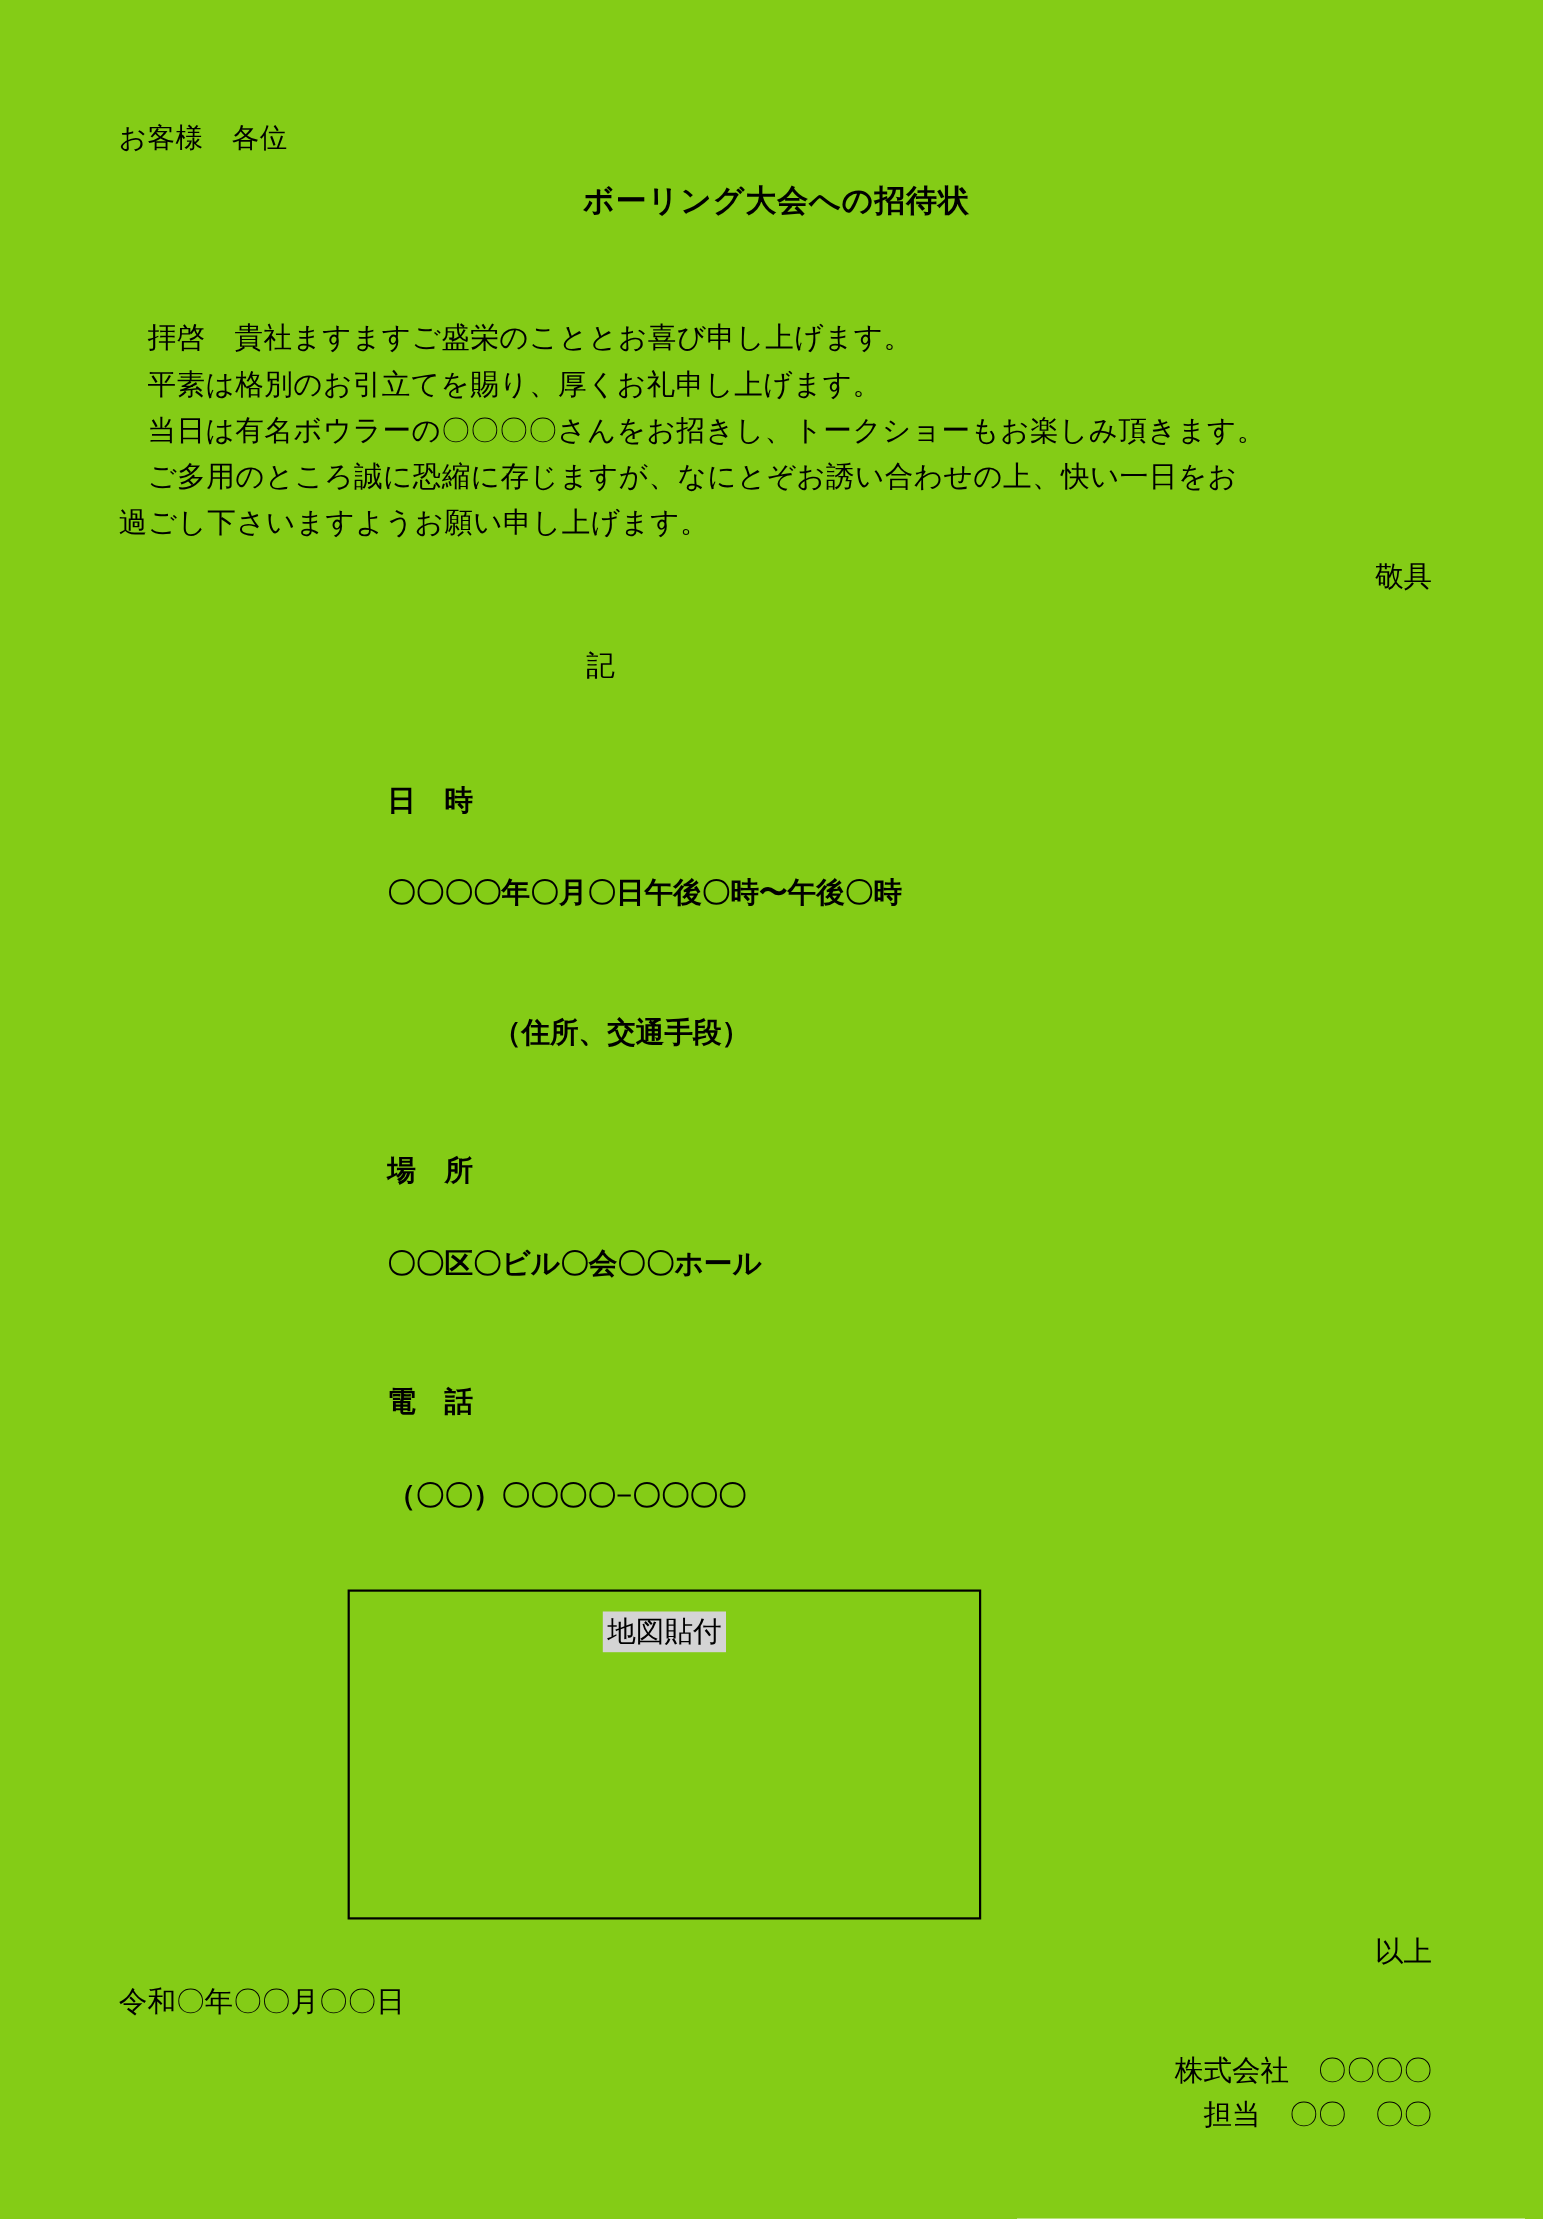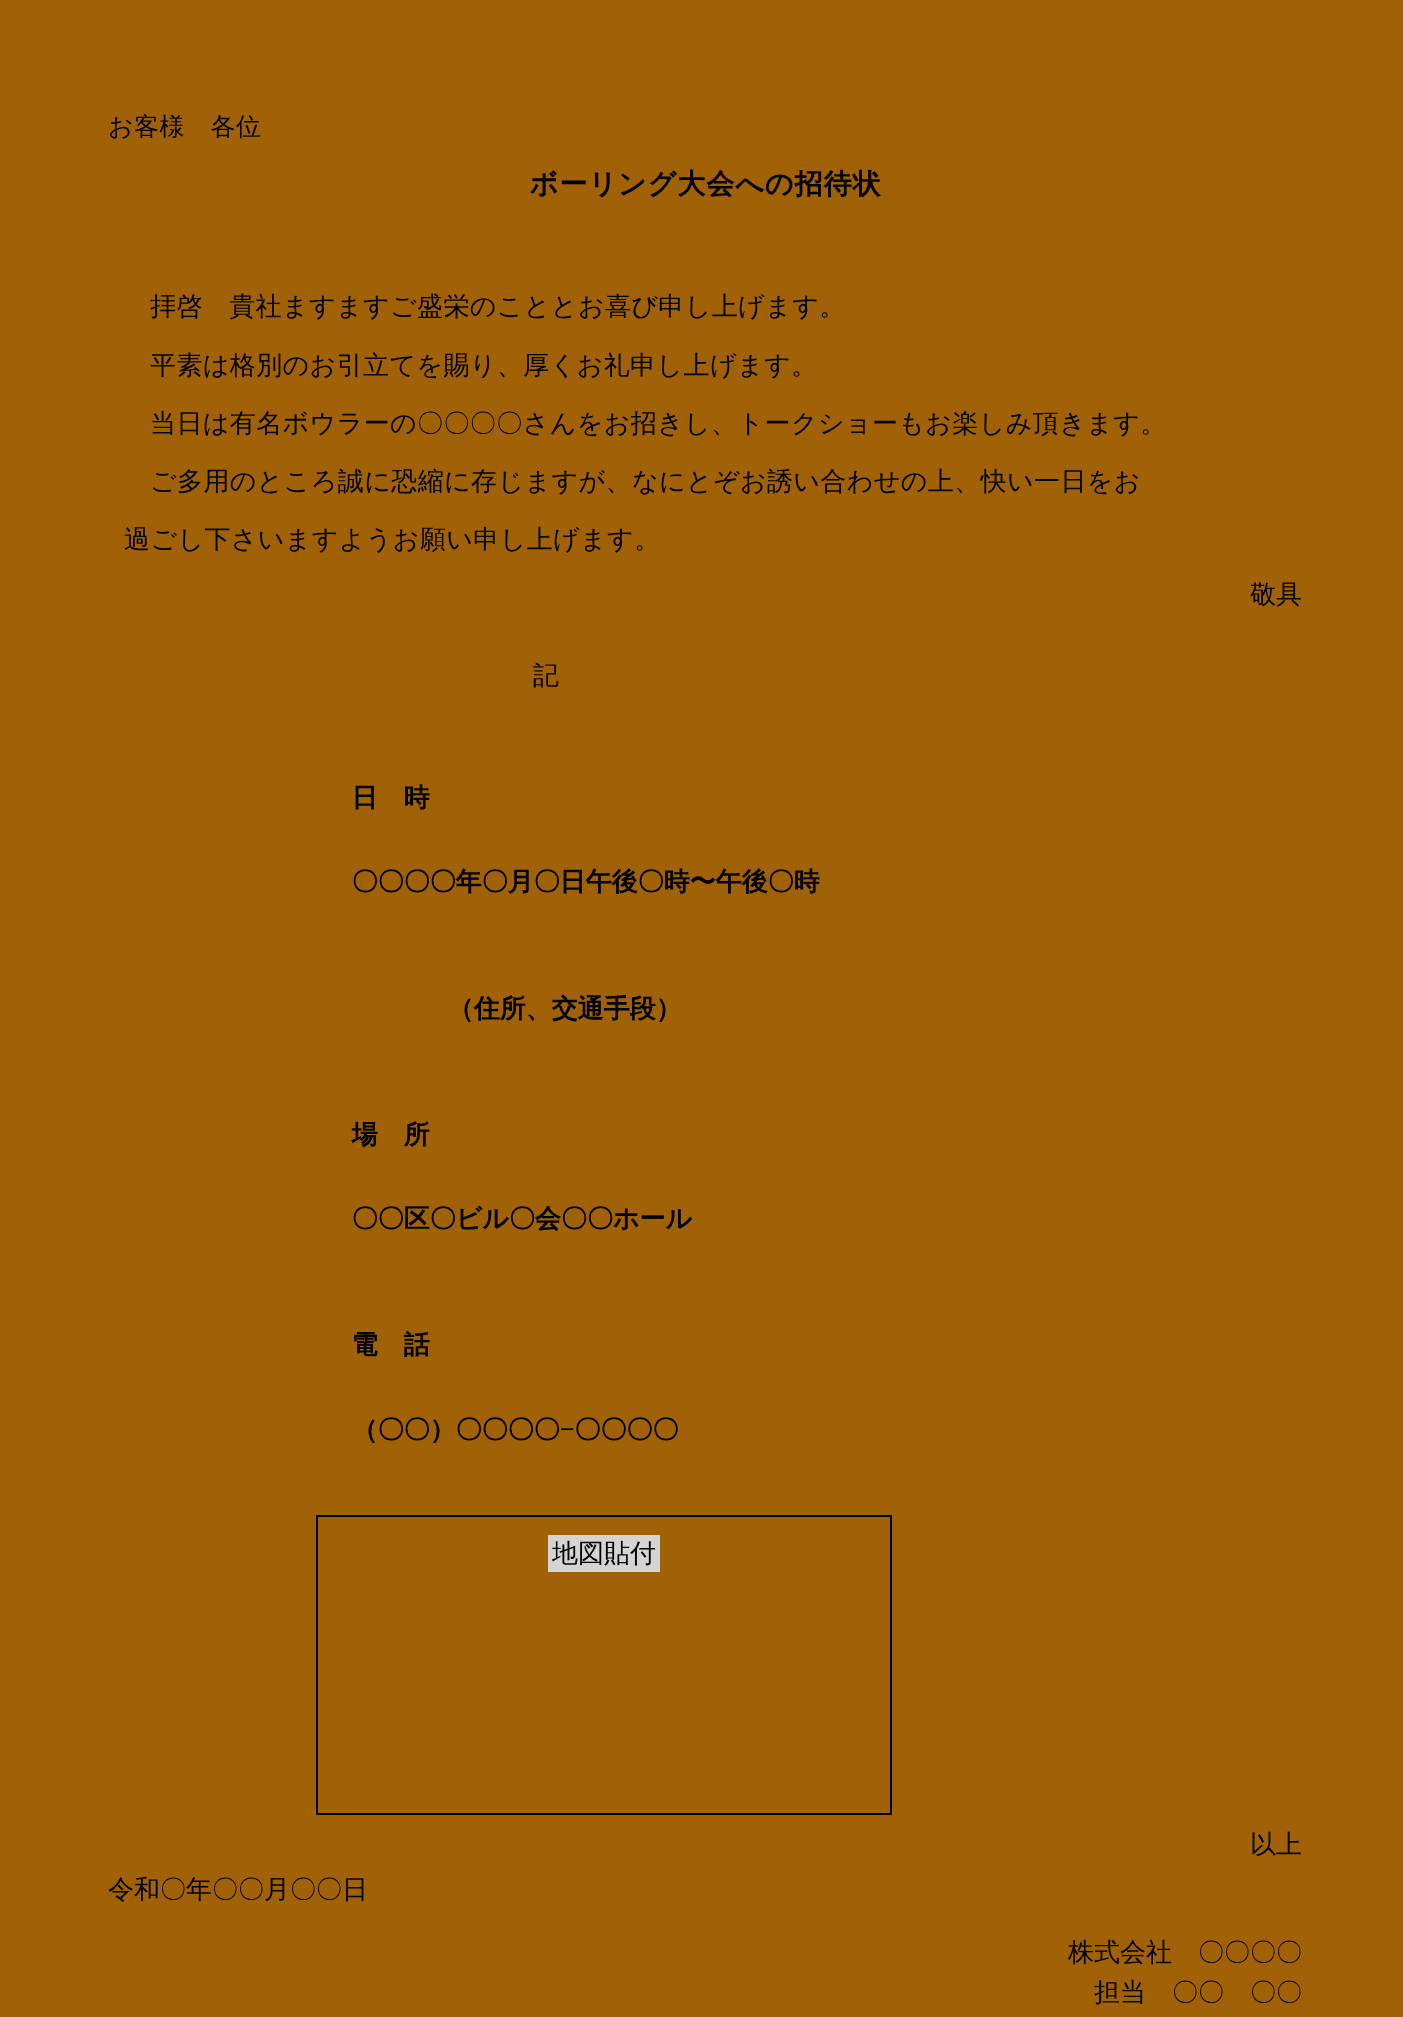--- a/index.html
+++ b/index.html
@@ -13,21 +13,21 @@
     position: relative;
     font-family: "Liberation Serif", "DejaVu Serif", serif;
     color: #000000;
   }
   .page {
     position: absolute;
     top: 0;
     left: 0;
     width: 1403px;
     height: 2017px;
-    background: #a16207;
+    background: #84cc16;
     box-sizing: border-box;
     padding: 0;
   }
   .content {
     position: absolute;
     left: 108px;
     top: 0;
     width: 1196px;
   }
 
@@ -47,21 +47,21 @@
     line-height: 1.3;
   }
 
   .body-block {
     margin-top: 84px;
     font-size: 26px;
     line-height: 1.62;
     letter-spacing: 0.4px;
   }
   .body-block p {
-    margin: 16px;
+    margin: 0;
     text-indent: 1em;
     white-space: pre-wrap;
   }
   .body-block p.no-indent {
     text-indent: 0;
   }
 
   .closing {
     margin-top: 10px;
     text-align: right;

